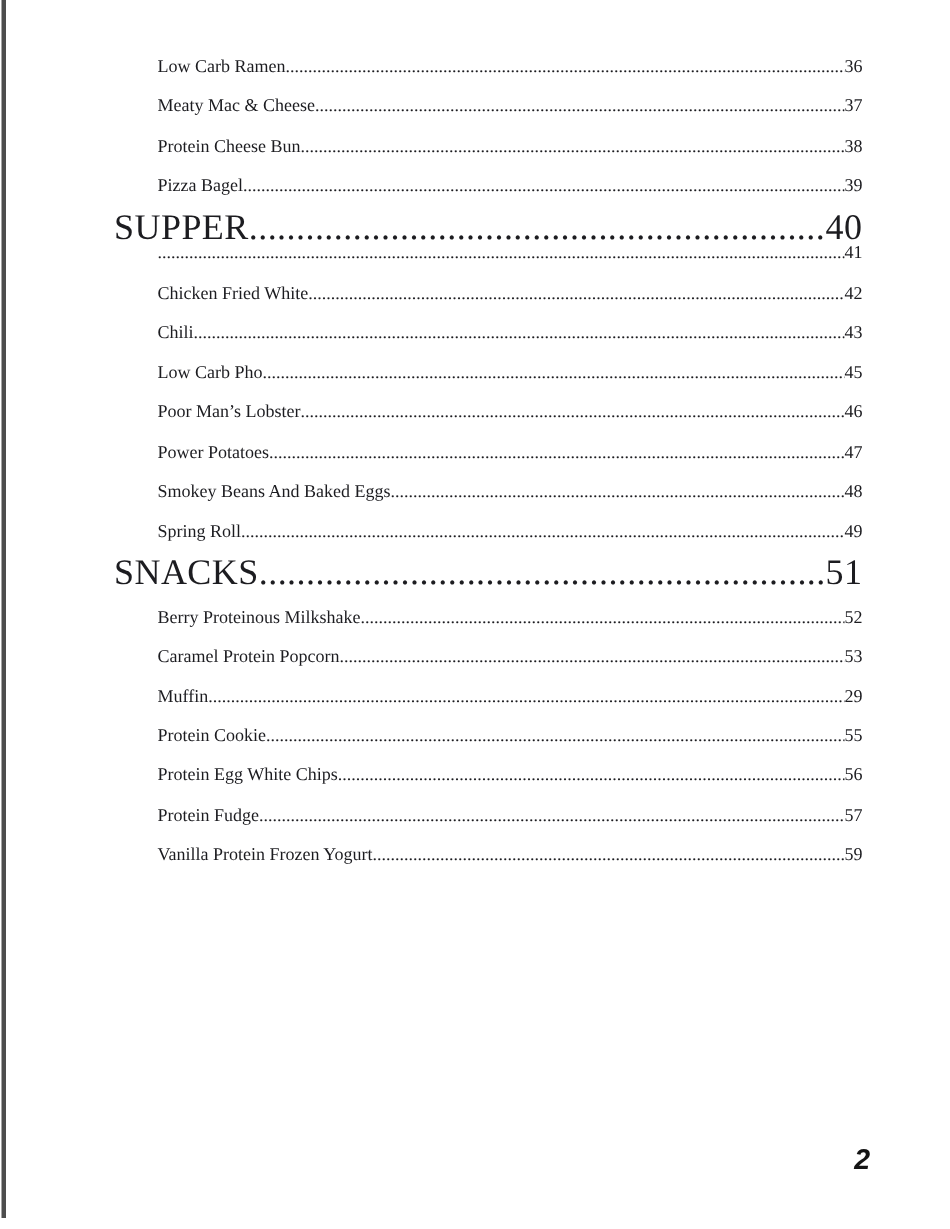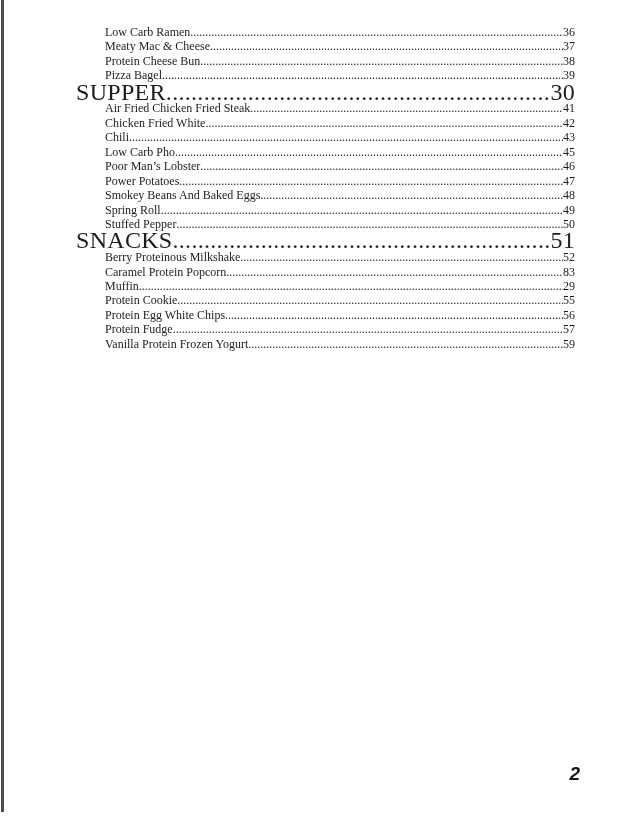--- a/index.html
+++ b/index.html
@@ -38,20 +38,21 @@
     line-height: 14.45px;
     padding-left: 29px;
   }
   .toc-row.level-1 {
     font-size: 24px;
     line-height: 18.6px;
     letter-spacing: 0.3px;
   }
   .toc-title {
     white-space: nowrap;
+    margin-top: 12px;
   }
   .toc-dots {
     flex: 1 1 auto;
     min-width: 0;
     overflow: hidden;
     white-space: nowrap;
   }
   .toc-dots::after {
     content: "..................................................................................................................................................................................................................................................................";
   }
@@ -91,24 +92,23 @@
       <span class="toc-page">38</span>
     </div>
     <div class="toc-row level-2">
       <span class="toc-title">Pizza Bagel</span>
       <span class="toc-dots"></span>
       <span class="toc-page">39</span>
     </div>
     <div class="toc-row level-1">
       <span class="toc-title">SUPPER</span>
       <span class="toc-dots"></span>
-      <span class="toc-page">30</span>
+      <span class="toc-page">40</span>
     </div>
     <div class="toc-row level-2">
-      <span class="toc-title">Air Fried Chicken Fried Steak</span>
       <span class="toc-dots"></span>
       <span class="toc-page">41</span>
     </div>
     <div class="toc-row level-2">
       <span class="toc-title">Chicken Fried White</span>
       <span class="toc-dots"></span>
       <span class="toc-page">42</span>
     </div>
     <div class="toc-row level-2">
       <span class="toc-title">Chili</span>
@@ -133,39 +133,34 @@
     <div class="toc-row level-2">
       <span class="toc-title">Smokey Beans And Baked Eggs</span>
       <span class="toc-dots"></span>
       <span class="toc-page">48</span>
     </div>
     <div class="toc-row level-2">
       <span class="toc-title">Spring Roll</span>
       <span class="toc-dots"></span>
       <span class="toc-page">49</span>
     </div>
-    <div class="toc-row level-2">
-      <span class="toc-title">Stuffed Pepper</span>
-      <span class="toc-dots"></span>
-      <span class="toc-page">50</span>
-    </div>
     <div class="toc-row level-1">
       <span class="toc-title">SNACKS</span>
       <span class="toc-dots"></span>
       <span class="toc-page">51</span>
     </div>
     <div class="toc-row level-2">
       <span class="toc-title">Berry Proteinous Milkshake</span>
       <span class="toc-dots"></span>
       <span class="toc-page">52</span>
     </div>
     <div class="toc-row level-2">
       <span class="toc-title">Caramel Protein Popcorn</span>
       <span class="toc-dots"></span>
-      <span class="toc-page">83</span>
+      <span class="toc-page">53</span>
     </div>
     <div class="toc-row level-2">
       <span class="toc-title">Muffin</span>
       <span class="toc-dots"></span>
       <span class="toc-page">29</span>
     </div>
     <div class="toc-row level-2">
       <span class="toc-title">Protein Cookie</span>
       <span class="toc-dots"></span>
       <span class="toc-page">55</span>

